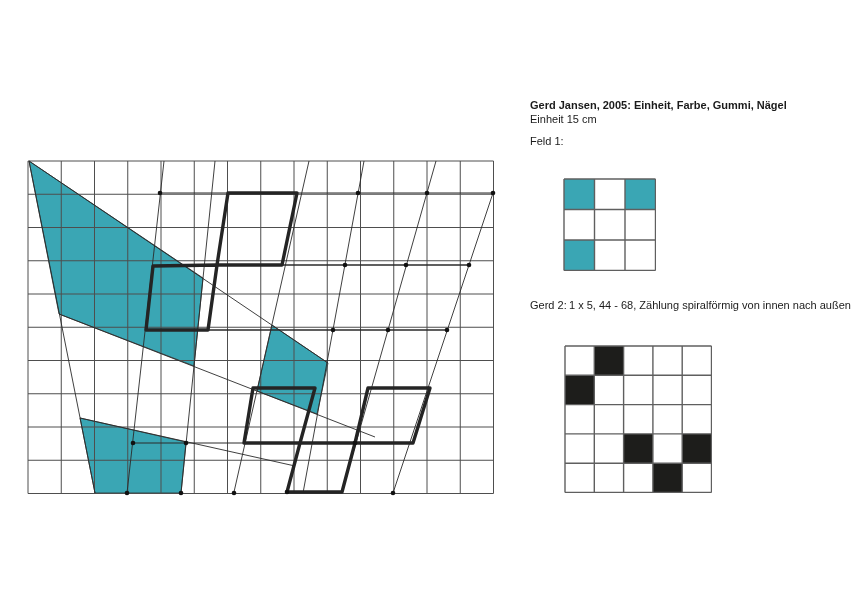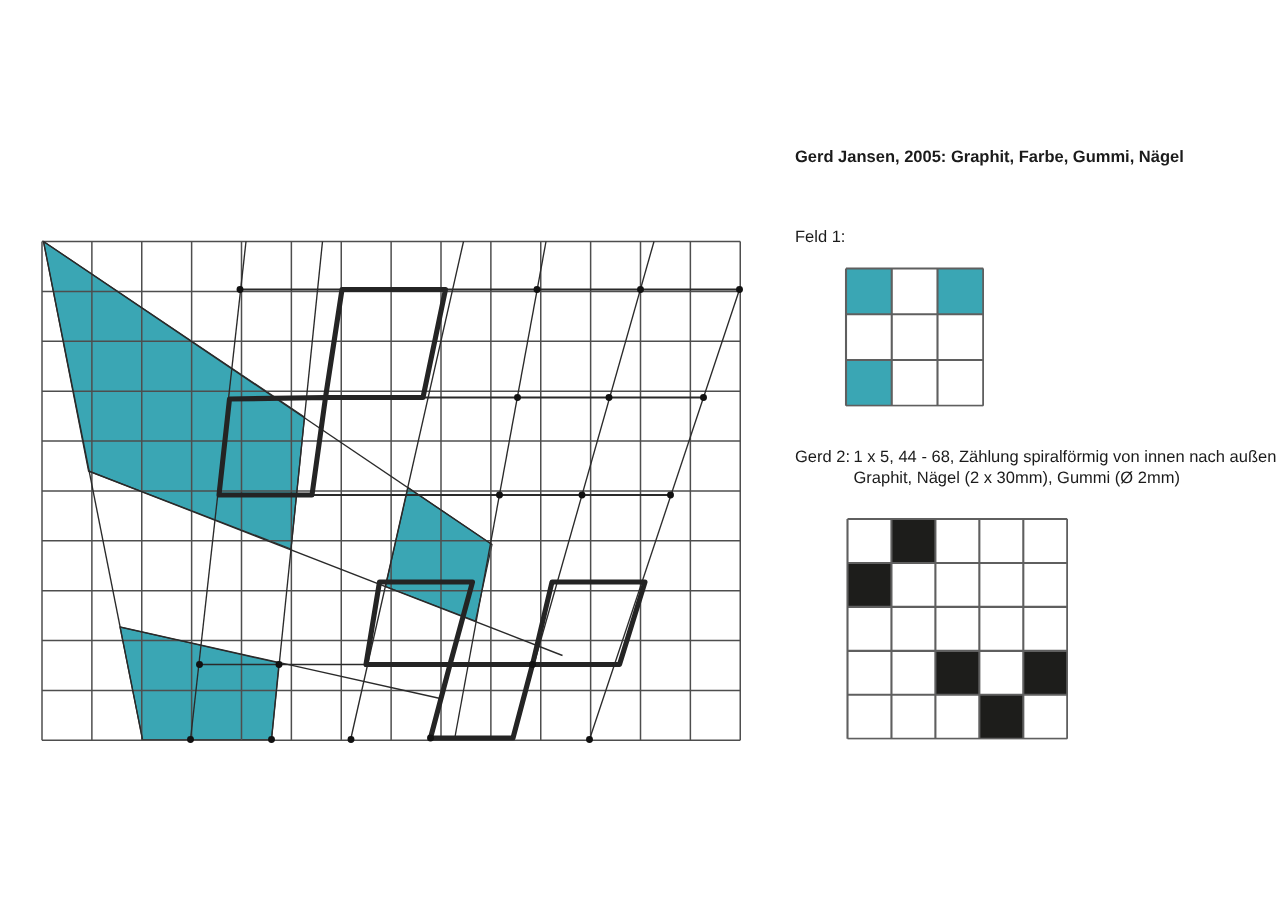--- a/index.html
+++ b/index.html
@@ -4,21 +4,21 @@
 <style>
   html,body{margin:0;padding:0;background:#ffffff;}
   body{width:857px;height:600px;position:relative;overflow:hidden;
        font-family:"Liberation Sans",sans-serif;color:#1b1b1b;}
   #drawing{position:absolute;left:0;top:0;}
   .caption{position:absolute;left:530px;top:99px;width:320px;font-size:11px;line-height:13.5px;}
   .caption .title{font-weight:bold;}
   .feld{display:flex;position:absolute;left:530px;width:327px;font-size:11px;line-height:13.5px;}
   .feld-label{flex:0 0 39px;}
   .feld-body{flex:1;}
-  #feld1-text{top:152px;}
+  #feld1-text{top:135px;}
   #feld2-text{top:299px;}
   .mini{position:absolute;}
   #feld1-grid{left:563px;top:178px;}
   #feld2-grid{left:564px;top:345px;}
 </style>
 </head>
 <body>
 
 <svg id="drawing" width="857" height="600" viewBox="0 0 857 600">
     <g>
@@ -93,21 +93,22 @@
       <circle cx="355" cy="443" r="2.3" fill="#111111"></circle>
       <circle cx="127" cy="493" r="2.3" fill="#111111"></circle>
       <circle cx="181" cy="493" r="2.3" fill="#111111"></circle>
       <circle cx="234" cy="493" r="2.3" fill="#111111"></circle>
       <circle cx="287" cy="492" r="2.3" fill="#111111"></circle>
       <circle cx="393" cy="493" r="2.3" fill="#111111"></circle>
     </g>
   </svg>
 
 <div class="caption">
-  <div class="title">Gerd Jansen, 2005: Graphit, Farbe, Gummi, Nägel</div>
+  <div class="title">Gerd Jansen, 2005: Einheit, Farbe, Gummi, Nägel</div>
+  <div>Einheit 15 cm</div>
 </div>
 
 <div class="feld" id="feld1-text">
   <span class="feld-label">Feld 1:</span>
   <span class="feld-body">
   </span>
 </div>
 
 <svg class="mini" id="feld1-grid" width="93" height="93">
     <g>
@@ -124,21 +125,20 @@
       <line x1="1" y1="62" x2="92.5" y2="62" stroke="#5f5f5f" stroke-width="1.4"></line>
       <line x1="92.5" y1="1" x2="92.5" y2="92.5" stroke="#5f5f5f" stroke-width="1.4"></line>
       <line x1="1" y1="92.5" x2="92.5" y2="92.5" stroke="#5f5f5f" stroke-width="1.4"></line>
     </g>
   </svg>
 
 <div class="feld" id="feld2-text">
   <span class="feld-label">Gerd 2:</span>
   <span class="feld-body">
     <div>1 x 5, 44 - 68, Zählung spiralförmig von innen nach außen</div>
-    <div>Graphit, Nägel (2 x 30mm), Gummi (Ø 2mm)</div>
   </span>
 </div>
 
 <svg class="mini" id="feld2-grid" width="148" height="148">
     <g>
       <rect x="30.3" y="1" width="29.3" height="29.3" fill="#1d1d1b"></rect>
       <rect x="1" y="30.3" width="29.3" height="29.3" fill="#1d1d1b"></rect>
       <rect x="59.6" y="88.9" width="29.3" height="29.3" fill="#1d1d1b"></rect>
       <rect x="118.2" y="88.9" width="29.3" height="29.3" fill="#1d1d1b"></rect>
       <rect x="88.9" y="118.2" width="29.3" height="29.3" fill="#1d1d1b"></rect>

